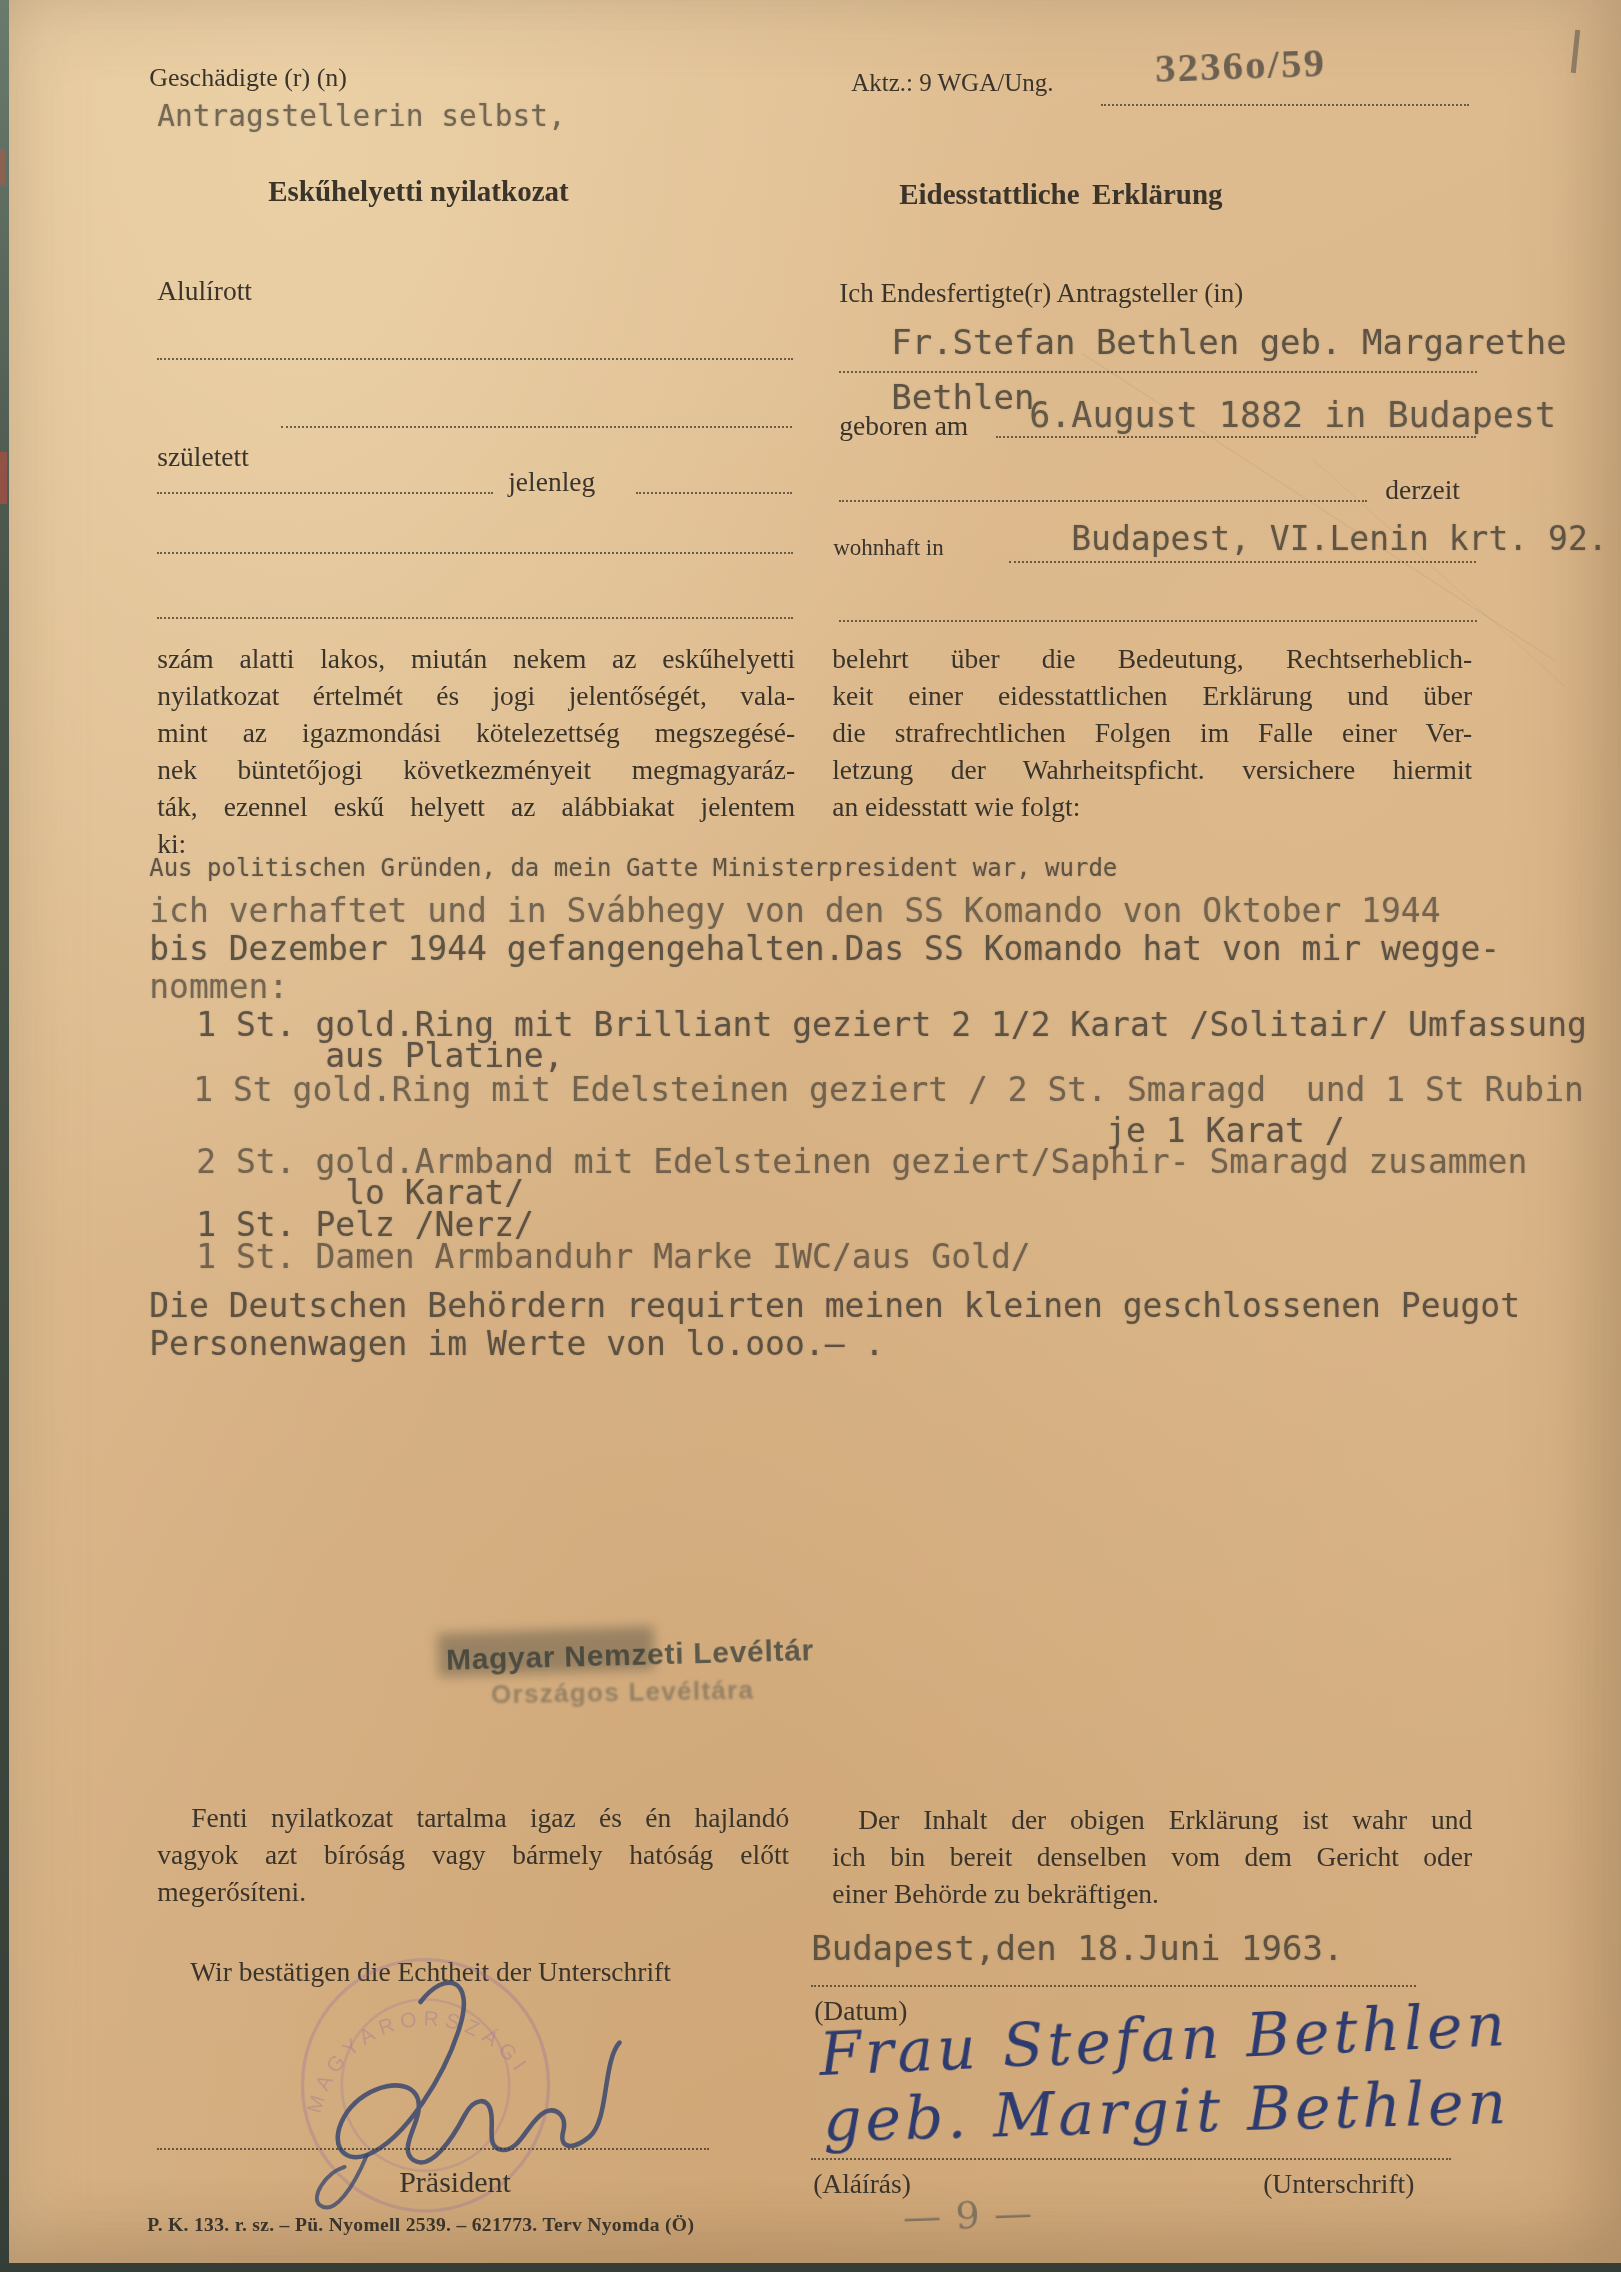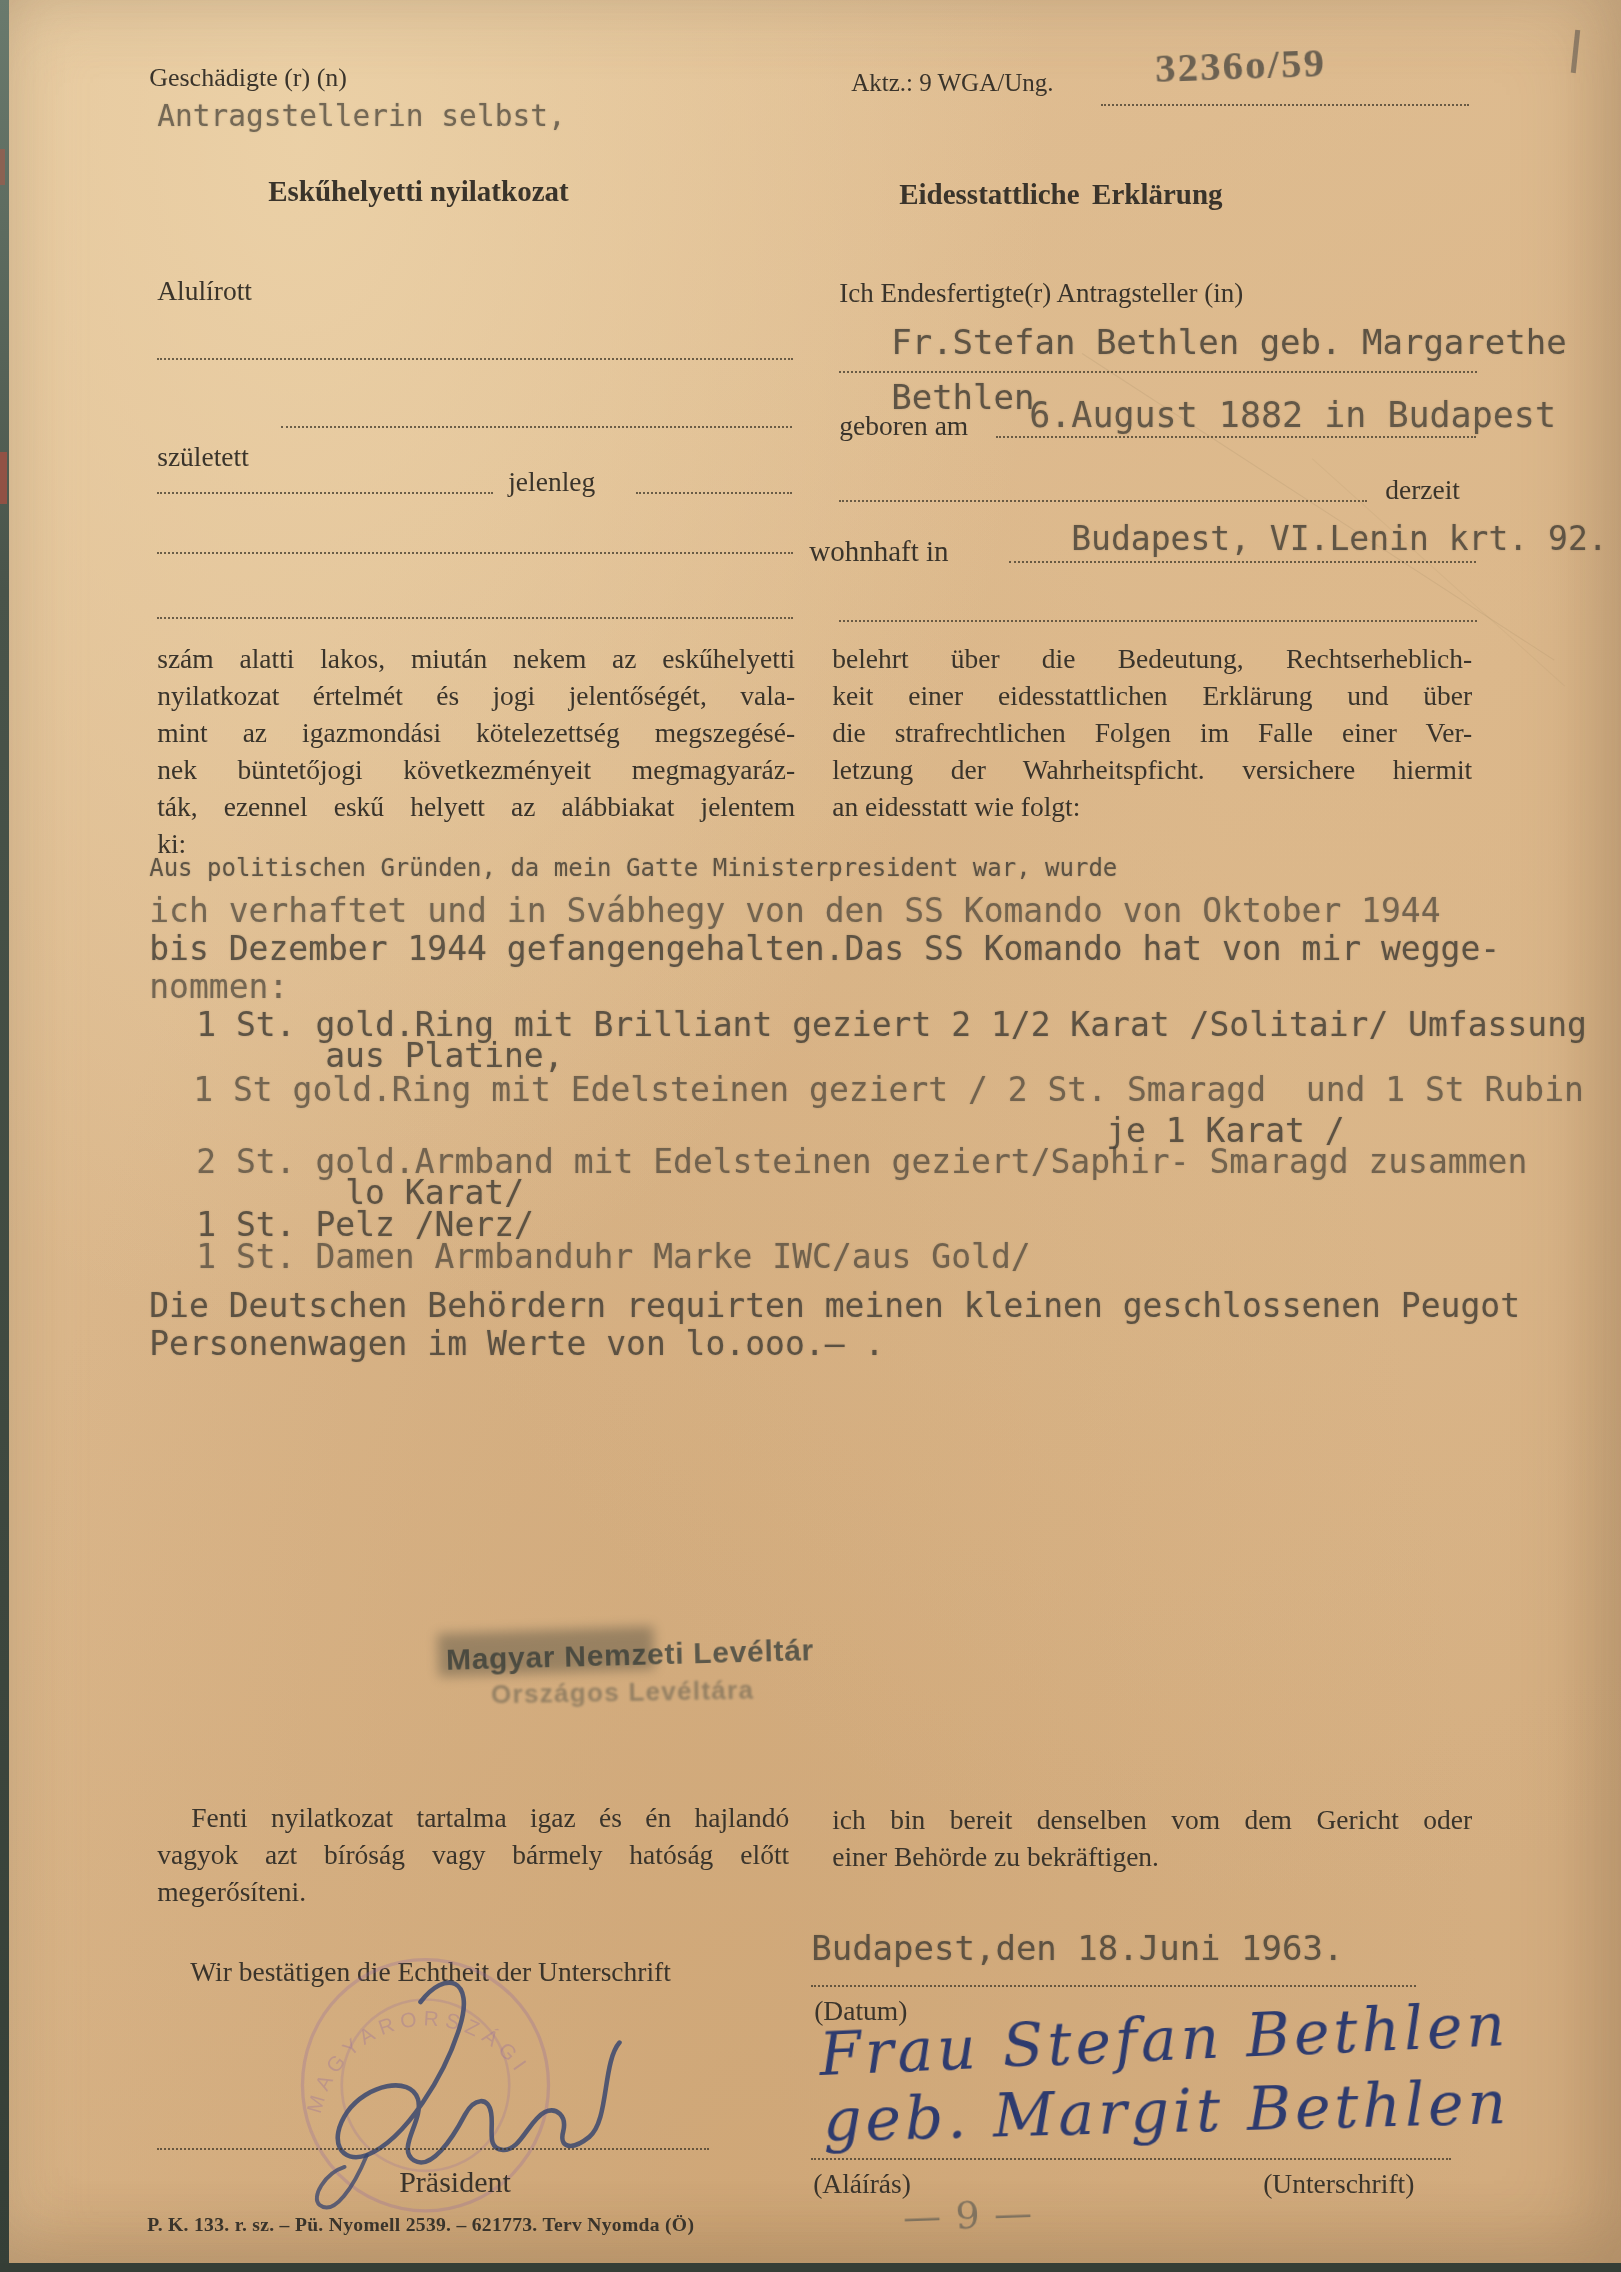--- a/index.html
+++ b/index.html
@@ -53,21 +53,21 @@
 
   <div class="abs serif" style="left:830px;top:278px;font-size:27px;">Ich Endesfertigte(r) Antragsteller (in)</div>
   <div class="abs typed" style="left:882px;top:325px;font-size:34px;">Fr.Stefan Bethlen geb. Margarethe</div>
   <div class="abs dots" style="left:830px;top:340px;width:638px;"></div>
   <div class="abs typed" style="left:882px;top:380px;font-size:34px;">Bethlen</div>
   <div class="abs serif" style="left:830px;top:410px;font-size:27.5px;">geboren am</div>
   <div class="abs dots" style="left:987px;top:405px;width:480px;"></div>
   <div class="abs typed" style="left:1020px;top:398px;font-size:35px;opacity:.78;">6.August 1882 in Budapest</div>
   <div class="abs dots" style="left:830px;top:469px;width:528px;"></div>
   <div class="abs serif" style="left:1376px;top:474px;font-size:27.5px;">derzeit</div>
-  <div class="abs serif" style="left:800px;top:535px;font-size:29px;">wohnhaft in</div>
+  <div class="abs serif" style="left:824px;top:535px;font-size:23px;">wohnhaft in</div>
   <div class="abs dots" style="left:1000px;top:530px;width:467px;"></div>
   <div class="abs typed" style="left:1062px;top:522px;font-size:33px;opacity:.8;">Budapest, VI.Lenin krt. 92.</div>
   <div class="abs dots" style="left:830px;top:589px;width:638px;"></div>
 
   <div class="abs serif para" style="left:148px;top:640px;width:638px;">
     <div class="jline">szám alatti lakos, miután nekem az eskűhelyetti</div>
     <div class="jline">nyilatkozat értelmét és jogi jelentőségét, vala-</div>
     <div class="jline">mint az igazmondási kötelezettség megszegésé-</div>
     <div class="jline">nek büntetőjogi következményeit megmagyaráz-</div>
     <div class="jline">ták, ezennel eskű helyett az alábbiakat jelentem</div>
@@ -100,20 +100,21 @@
   <div class="abs stampgrey" style="left:437px;top:1638px;font-size:30px;opacity:.8;filter:blur(0.6px);transform:rotate(-1.5deg);letter-spacing:0.7px;">Magyar Nemzeti Levéltár</div>
   <div class="abs" style="left:429px;top:1630px;width:216px;height:43px;background:#2e332e;opacity:.35;filter:blur(5.9px);transform:rotate(-2deg);"></div>
   <div class="abs stampgrey" style="left:482px;top:1677px;font-size:26px;opacity:.42;filter:blur(0.9px);transform:rotate(-1deg);letter-spacing:1.3px;">Országos Levéltára</div>
 
   <div class="abs serif para" style="left:148px;top:1799px;width:632px;">
     <div class="jline" style="text-indent:34px;">Fenti nyilatkozat tartalma igaz és én hajlandó</div>
     <div class="jline">vagyok azt bíróság vagy bármely hatóság előtt</div>
     <div>megerősíteni.</div>
   </div>
   <div class="abs serif para" style="left:823px;top:1801px;width:640px;">
+    <div class="jline" style="text-indent:26px;">Der Inhalt der obigen Erklärung ist wahr und</div>
     <div class="jline">ich bin bereit denselben vom dem Gericht oder</div>
     <div>einer Behörde zu bekräftigen.</div>
   </div>
 
   <div class="abs typed" style="left:802px;top:1931px;font-size:34px;opacity:.8;">Budapest,den 18.Juni 1963.</div>
   <div class="abs dots" style="left:802px;top:1954px;width:605px;"></div>
   <div class="abs serif" style="left:805px;top:1995px;font-size:27.5px;">(Datum)</div>
   <div class="abs hand" style="left:810px;top:2004px;font-size:60px;transform:rotate(-2.5deg);">Frau Stefan Bethlen</div>
   <div class="abs hand" style="left:814px;top:2076px;font-size:60px;transform:rotate(-1.5deg);">geb. Margit Bethlen</div>
   <div class="abs dots" style="left:802px;top:2127px;width:640px;"></div>

